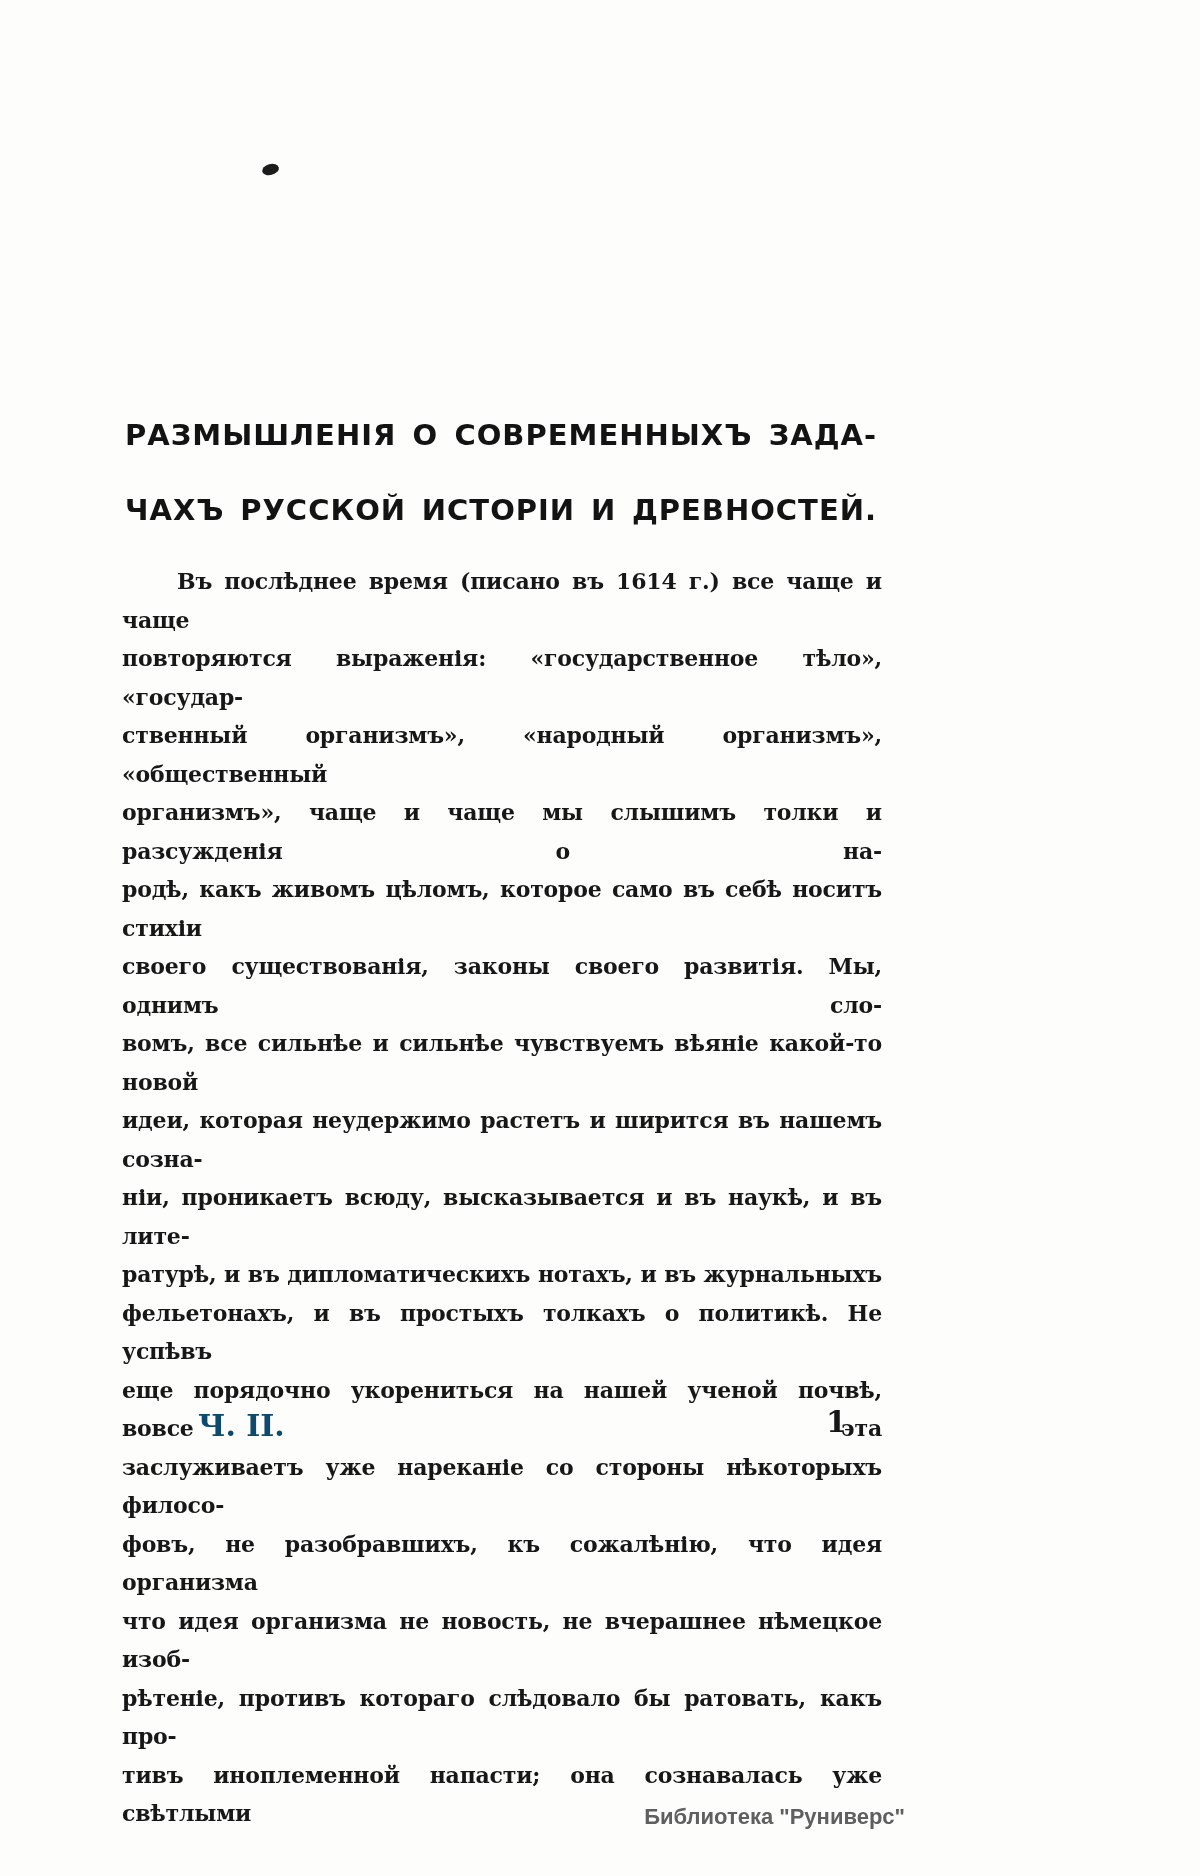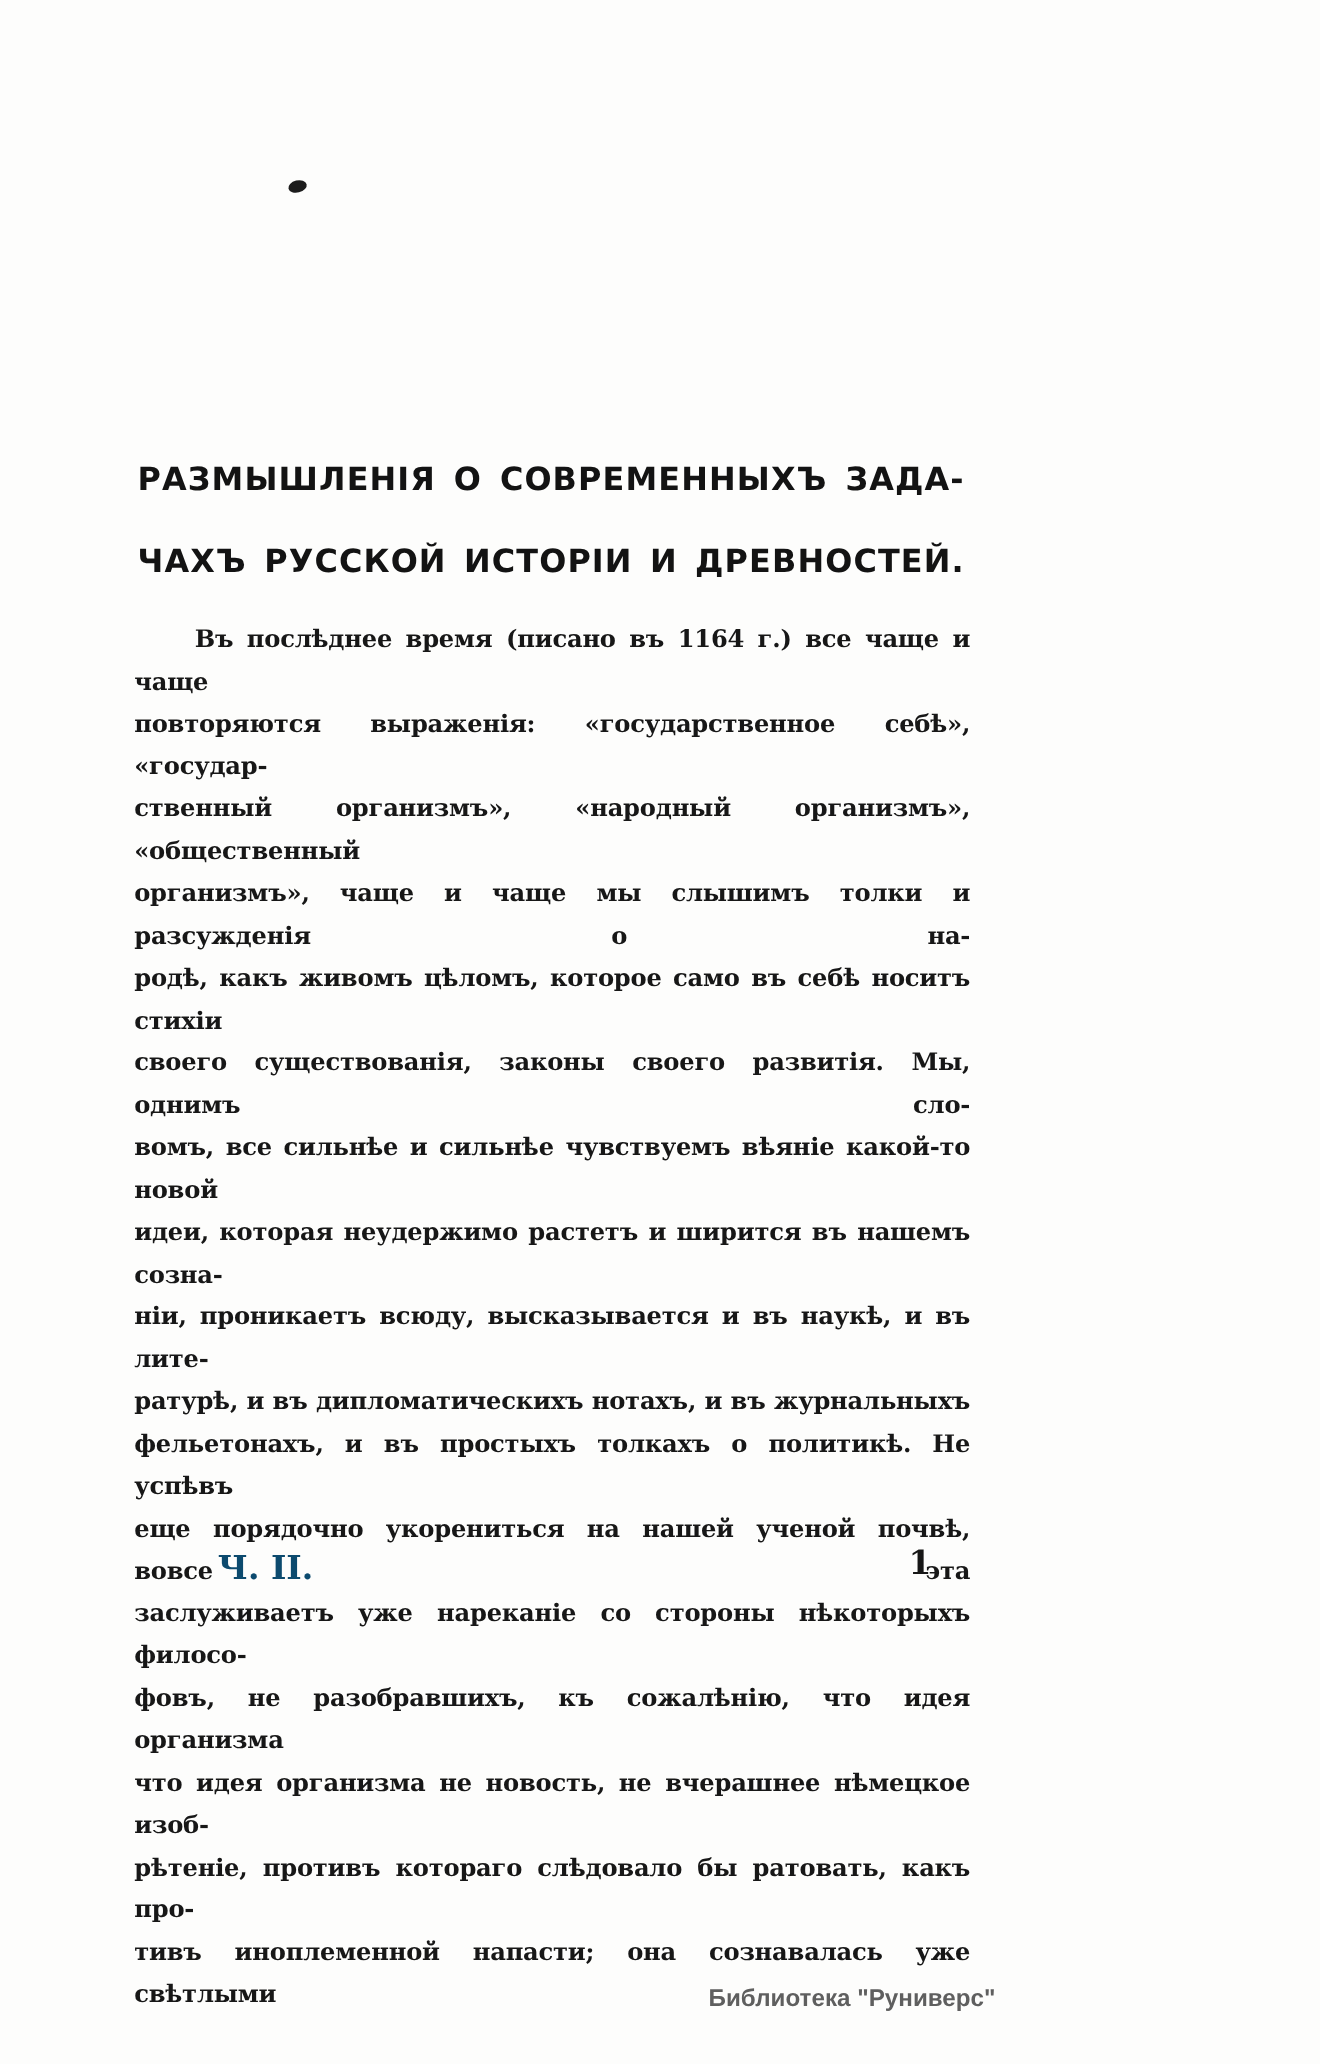--- a/index.html
+++ b/index.html
@@ -92,22 +92,22 @@
 <div class="page">
 
   <div class="ink-dot"></div>
 
   <h1 class="title">
     <div class="title-line">РАЗМЫШЛЕНІЯ О СОВРЕМЕННЫХЪ ЗАДА-</div>
     <div class="title-line">ЧАХЪ РУССКОЙ ИСТОРІИ И ДРЕВНОСТЕЙ.</div>
   </h1>
 
   <div class="body-block">
-    <div class="line indent">Въ послѣднее время (писано въ 1164 г.) все чаще и чаще</div>
-    <div class="line">повторяются выраженія: «государственное себѣ», «государ-</div>
+    <div class="line indent">Въ послѣднее время (писано въ 1614 г.) все чаще и чаще</div>
+    <div class="line">повторяются выраженія: «государственное тѣло», «государ-</div>
     <div class="line">ственный организмъ», «народный организмъ», «общественный</div>
     <div class="line">организмъ», чаще и чаще мы слышимъ толки и разсужденія о на-</div>
     <div class="line">родѣ, какъ живомъ цѣломъ, которое само въ себѣ носитъ стихіи</div>
     <div class="line">своего существованія, законы своего развитія. Мы, однимъ сло-</div>
     <div class="line">вомъ, все сильнѣе и сильнѣе чувствуемъ вѣяніе какой-то новой</div>
     <div class="line">идеи, которая неудержимо растетъ и ширится въ нашемъ созна-</div>
     <div class="line">ніи, проникаетъ всюду, высказывается и въ наукѣ, и въ лите-</div>
     <div class="line">ратурѣ, и въ дипломатическихъ нотахъ, и въ журнальныхъ</div>
     <div class="line">фельетонахъ, и въ простыхъ толкахъ о политикѣ. Не успѣвъ</div>
     <div class="line">еще порядочно укорениться на нашей ученой почвѣ, вовсе эта</div>

